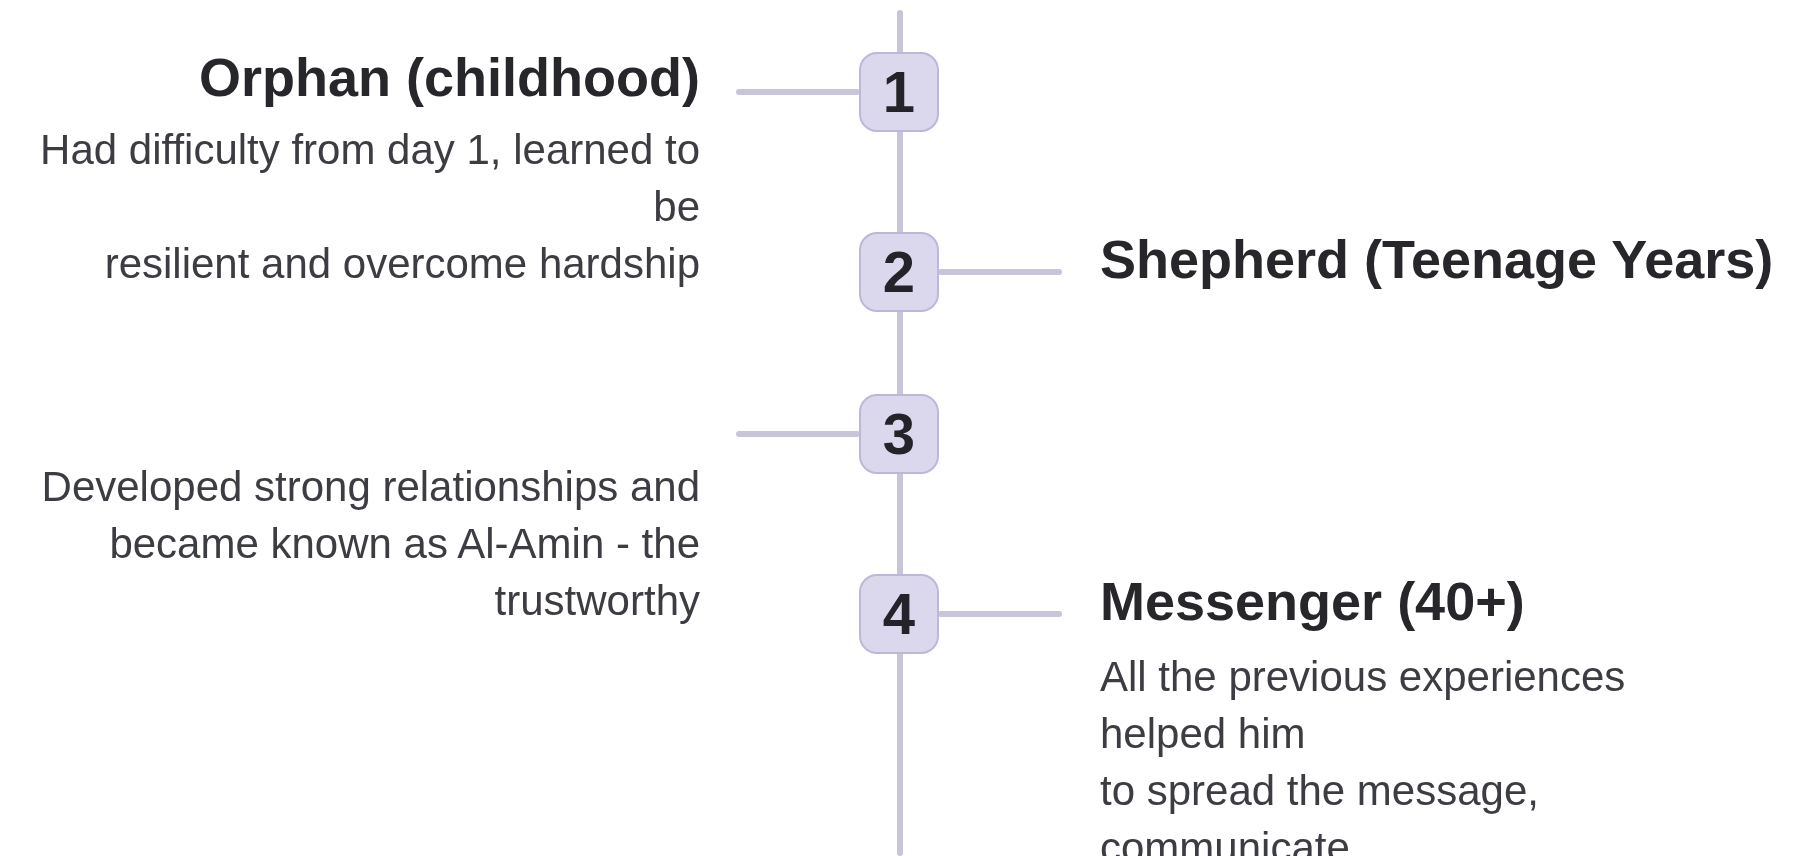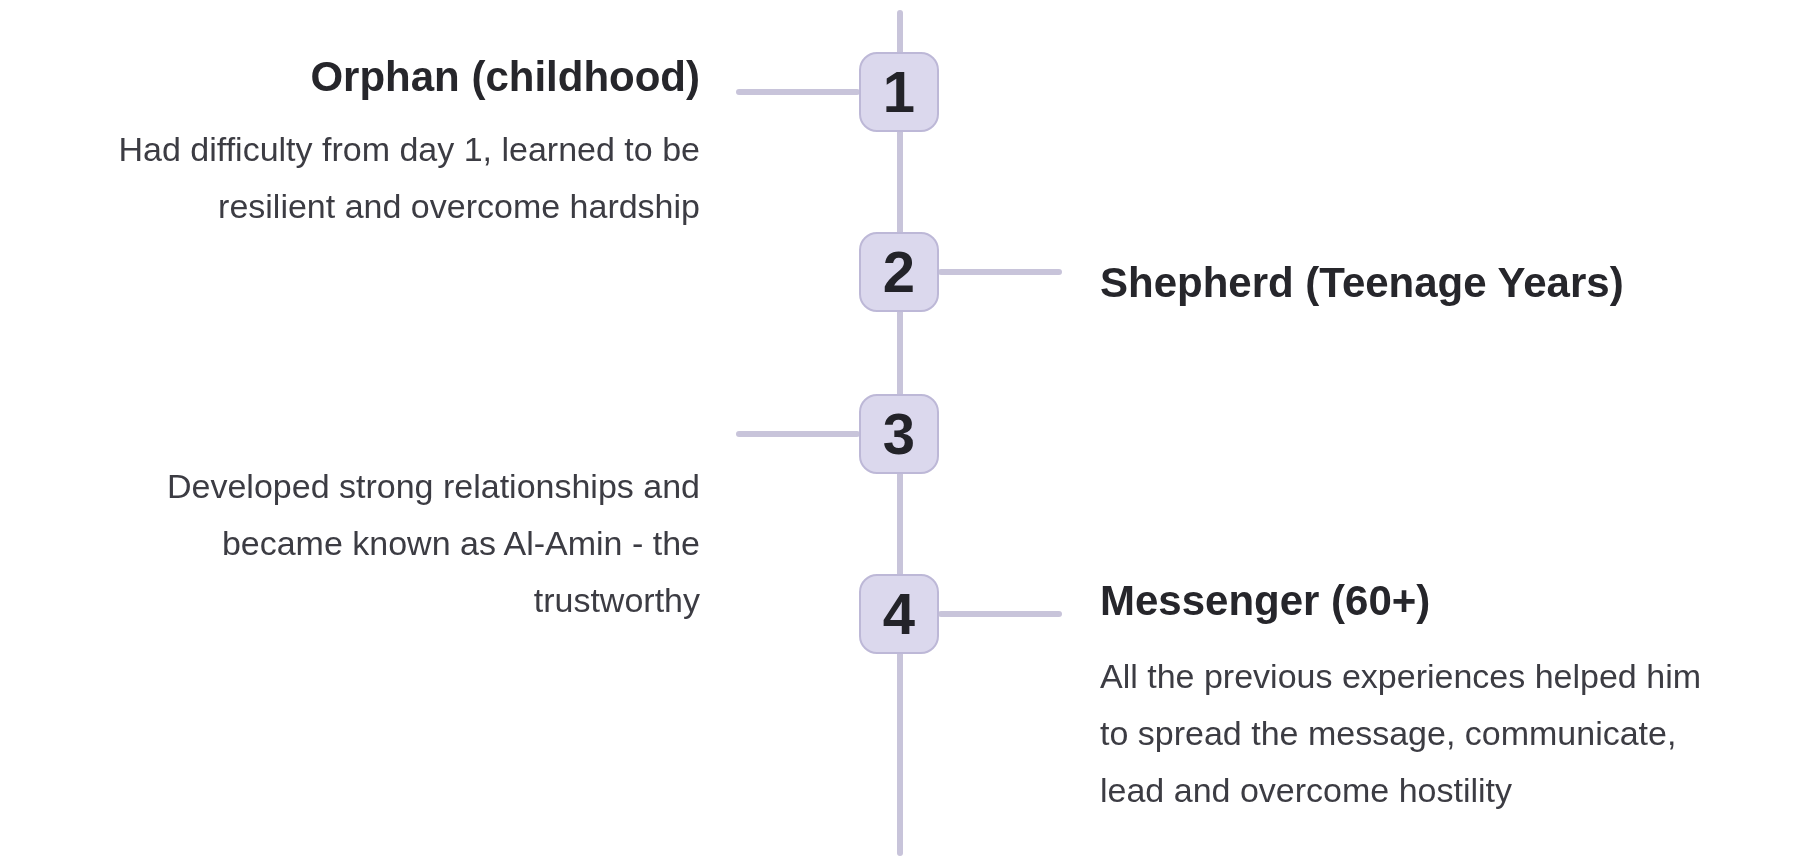--- a/index.html
+++ b/index.html
@@ -51,40 +51,40 @@
   .n3{top:394px;}
   .n4{top:574px;}
   .node-num{
     font-size:58px;
     font-weight:700;
     color:var(--number);
     line-height:1;
   }
   .title{
     position:absolute;
-    font-size:42px;
+    font-size:54px;
     font-weight:700;
     line-height:46px;
     color:var(--title);
     white-space:nowrap;
   }
   .desc{
     position:absolute;
-    font-size:34px;
+    font-size:42px;
     font-weight:400;
     line-height:57px;
     color:var(--desc);
     white-space:pre-line;
   }
   .side-left{left:40px;right:1096px;text-align:right;}
   .side-right{left:1100px;right:36px;text-align:left;}
   .title.side-left{left:auto;} 
   .tt1{top:54px;}
   .dd1{top:121px;}
-  .tt2{top:236px;margin-top:24px;}
+  .tt2{top:236px;}
   .dd2{top:302px;}
   .tt3{top:398px;}
   .dd3{top:458px;}
   .tt4{top:578px;}
   .dd4{top:648px;}
 </style>
 </head>
 <body>
 
 <div class="canvas">
@@ -110,18 +110,18 @@
     <span class="node-num">3</span>
   </div>
   <div class="desc side-left dd3">Developed strong relationships and
 became known as Al-Amin - the
 trustworthy</div>
 
   <div class="connector c4"></div>
   <div class="node n4">
     <span class="node-num">4</span>
   </div>
-  <div class="title side-right tt4">Messenger (60+)</div>
+  <div class="title side-right tt4">Messenger (40+)</div>
   <div class="desc side-right dd4">All the previous experiences helped him
 to spread the message, communicate,
 lead and overcome hostility</div>
 
 </div>
 
 </body></html>

